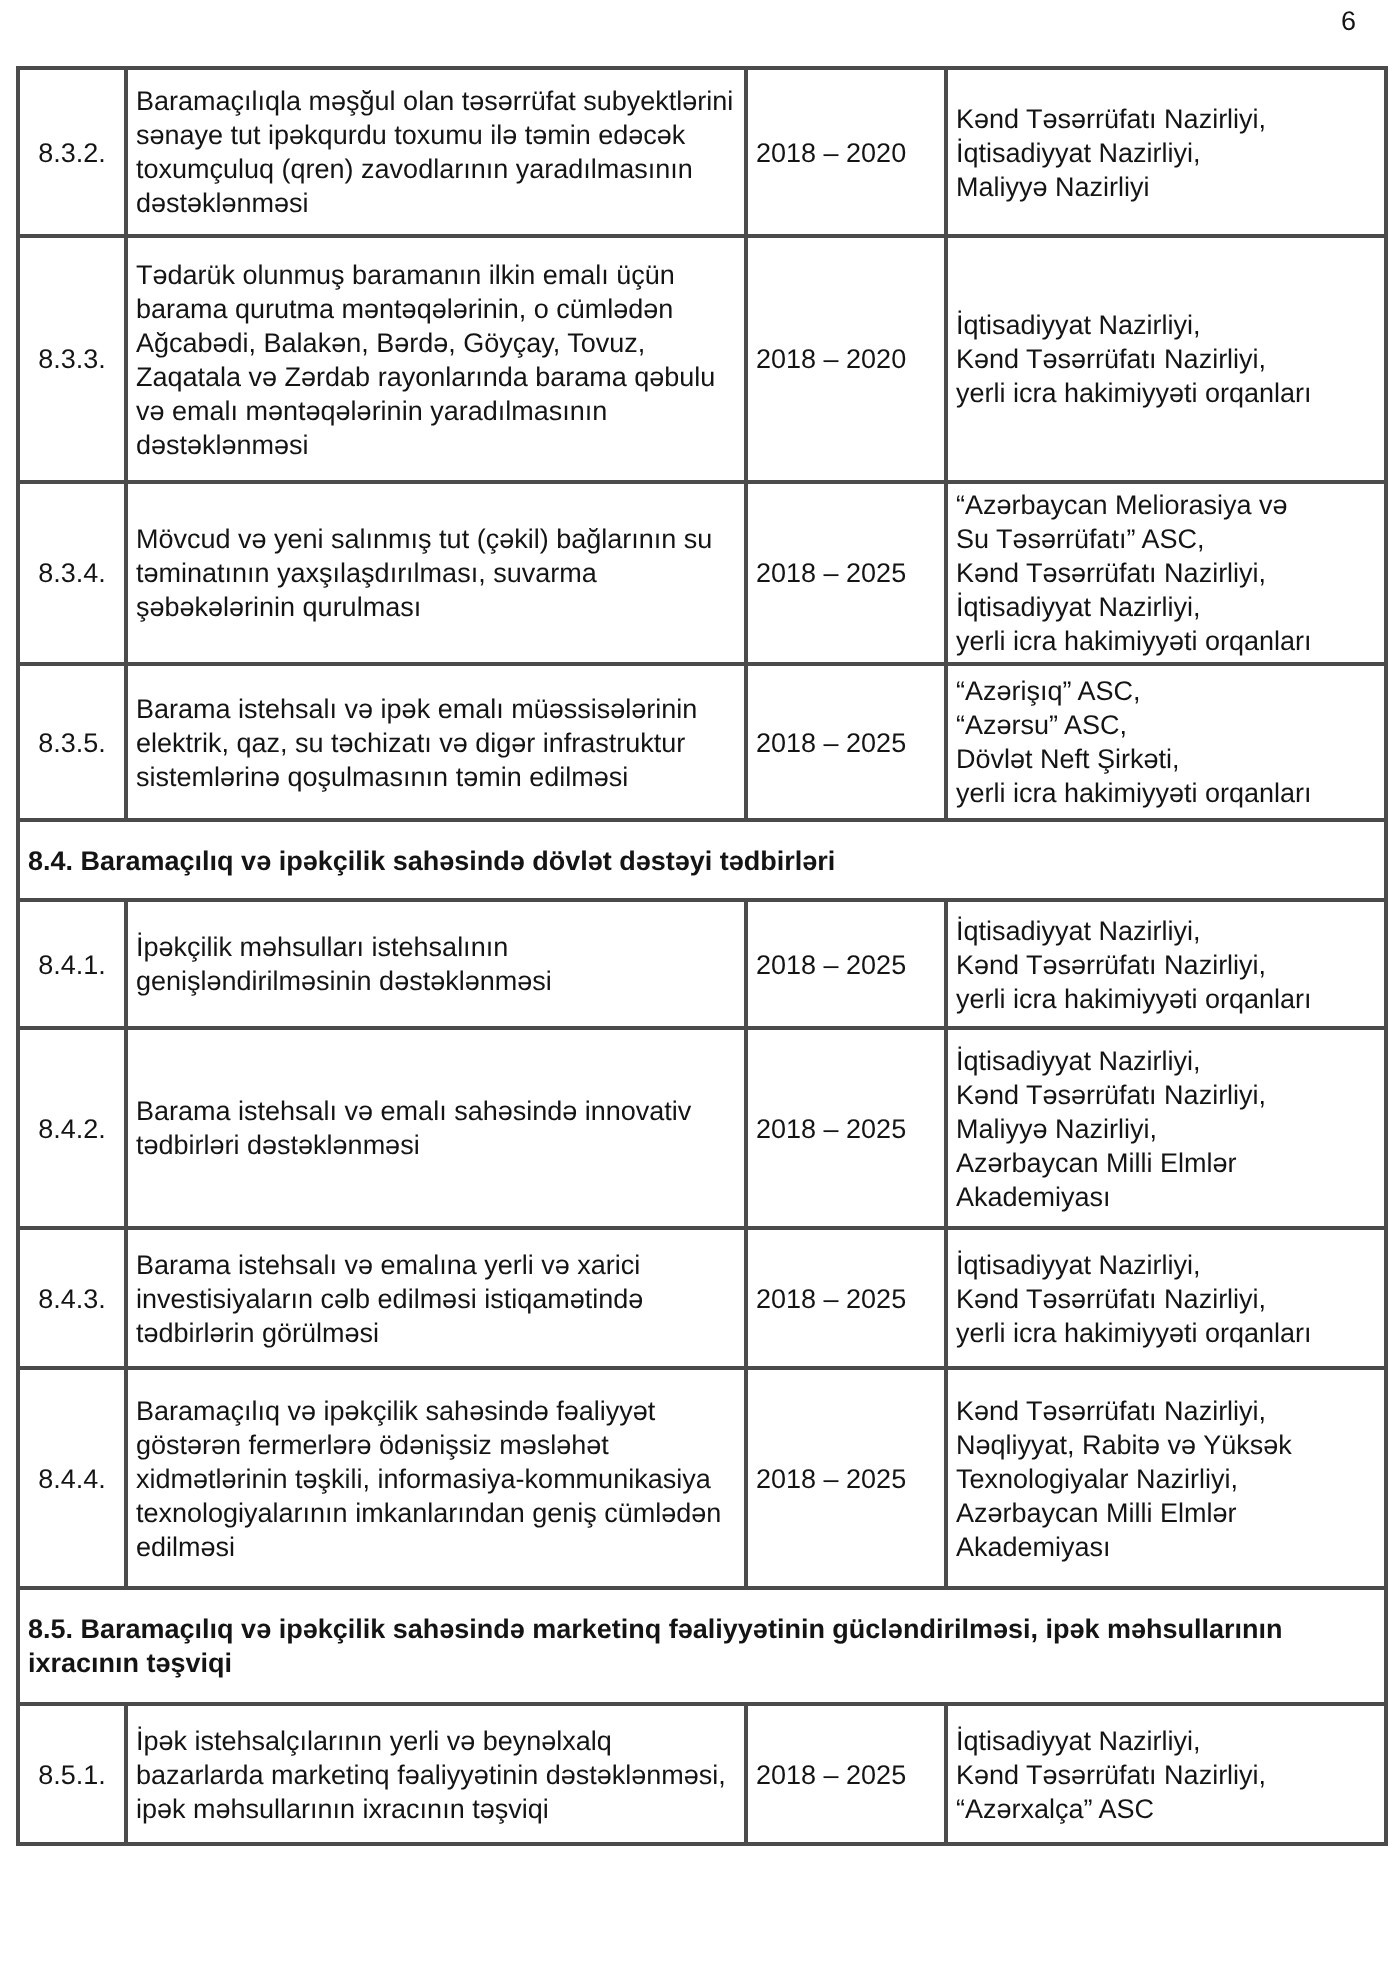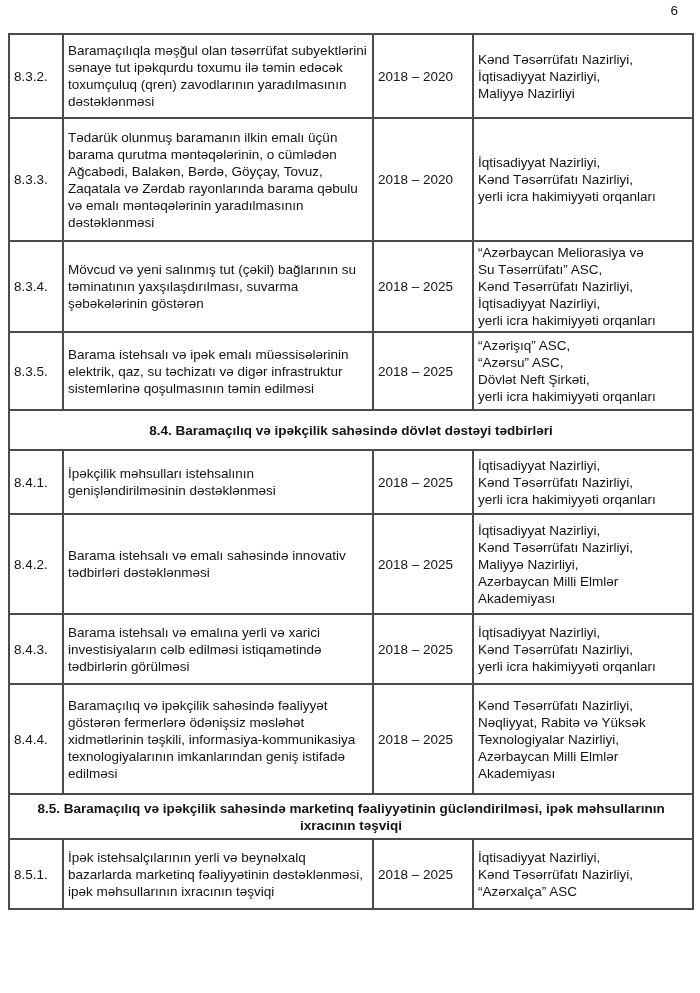--- a/index.html
+++ b/index.html
@@ -31,37 +31,37 @@
   }
   table.plan-table td {
     border: 2px solid #4b4b4b;
     font-size: 13.5px;
     line-height: 17px;
     padding: 2px 4px;
     vertical-align: middle;
     overflow: hidden;
   }
   td.num {
-    text-align: left;
+    text-align: center;
   }
   td.desc {
     text-align: left;
     padding-left: 7px;
     padding-right: 5px;
     margin-left: 13px;
   }
   td.period {
     white-space: nowrap;
   }
   td.orgs {
     text-align: left;
     white-space: pre-line;
   }
   td.section {
-    text-align: center;
+    text-align: left;
     font-weight: bold;
     font-size: 14px;
     line-height: 18px;
     padding: 4px 10px;
     margin-left: 16px;
   }
 </style>
 </head>
 <body>
 
@@ -86,21 +86,21 @@
     <tr style="height:123px">
       <td class="num">8.3.3.</td>
       <td class="desc">Tədarük olunmuş baramanın ilkin emalı üçün barama qurutma məntəqələrinin, o cümlədən Ağcabədi, Balakən, Bərdə, Göyçay, Tovuz, Zaqatala və Zərdab rayonlarında barama qəbulu və emalı məntəqələrinin yaradılmasının dəstəklənməsi</td>
       <td class="period">2018 – 2020</td>
       <td class="orgs">İqtisadiyyat Nazirliyi,
 Kənd Təsərrüfatı Nazirliyi,
 yerli icra hakimiyyəti orqanları</td>
     </tr>
     <tr style="height:90px">
       <td class="num">8.3.4.</td>
-      <td class="desc">Mövcud və yeni salınmış tut (çəkil) bağlarının su təminatının yaxşılaşdırılması, suvarma şəbəkələrinin göstərən</td>
+      <td class="desc">Mövcud və yeni salınmış tut (çəkil) bağlarının su təminatının yaxşılaşdırılması, suvarma şəbəkələrinin qurulması</td>
       <td class="period">2018 – 2025</td>
       <td class="orgs">“Azərbaycan Meliorasiya və
 Su Təsərrüfatı” ASC,
 Kənd Təsərrüfatı Nazirliyi,
 İqtisadiyyat Nazirliyi,
 yerli icra hakimiyyəti orqanları</td>
     </tr>
     <tr style="height:78px">
       <td class="num">8.3.5.</td>
       <td class="desc">Barama istehsalı və ipək emalı müəssisələrinin elektrik, qaz, su təchizatı və digər infrastruktur sistemlərinə qoşulmasının təmin edilməsi</td>
@@ -134,29 +134,29 @@
     <tr style="height:70px">
       <td class="num">8.4.3.</td>
       <td class="desc">Barama istehsalı və emalına yerli və xarici investisiyaların cəlb edilməsi istiqamətində tədbirlərin görülməsi</td>
       <td class="period">2018 – 2025</td>
       <td class="orgs">İqtisadiyyat Nazirliyi,
 Kənd Təsərrüfatı Nazirliyi,
 yerli icra hakimiyyəti orqanları</td>
     </tr>
     <tr style="height:110px">
       <td class="num">8.4.4.</td>
-      <td class="desc">Baramaçılıq və ipəkçilik sahəsində fəaliyyət göstərən fermerlərə ödənişsiz məsləhət xidmətlərinin təşkili, informasiya-kommunikasiya texnologiyalarının imkanlarından geniş istifadə edilməsi</td>
+      <td class="desc">Baramaçılıq və ipəkçilik sahəsində fəaliyyət göstərən fermerlərə ödənişsiz məsləhət xidmətlərinin təşkili, informasiya-kommunikasiya texnologiyalarının imkanlarından geniş cümlədən edilməsi</td>
       <td class="period">2018 – 2025</td>
       <td class="orgs">Kənd Təsərrüfatı Nazirliyi,
 Nəqliyyat, Rabitə və Yüksək
 Texnologiyalar Nazirliyi,
 Azərbaycan Milli Elmlər
 Akademiyası</td>
     </tr>
-    <tr style="height:45px">
+    <tr style="height:58px">
       <td class="section" colspan="4">8.5. Baramaçılıq və ipəkçilik sahəsində marketinq fəaliyyətinin gücləndirilməsi, ipək məhsullarının ixracının təşviqi</td>
     </tr>
     <tr style="height:70px">
       <td class="num">8.5.1.</td>
       <td class="desc">İpək istehsalçılarının yerli və beynəlxalq bazarlarda marketinq fəaliyyətinin dəstəklənməsi, ipək məhsullarının ixracının təşviqi</td>
       <td class="period">2018 – 2025</td>
       <td class="orgs">İqtisadiyyat Nazirliyi,
 Kənd Təsərrüfatı Nazirliyi,
 “Azərxalça” ASC</td>
     </tr>

